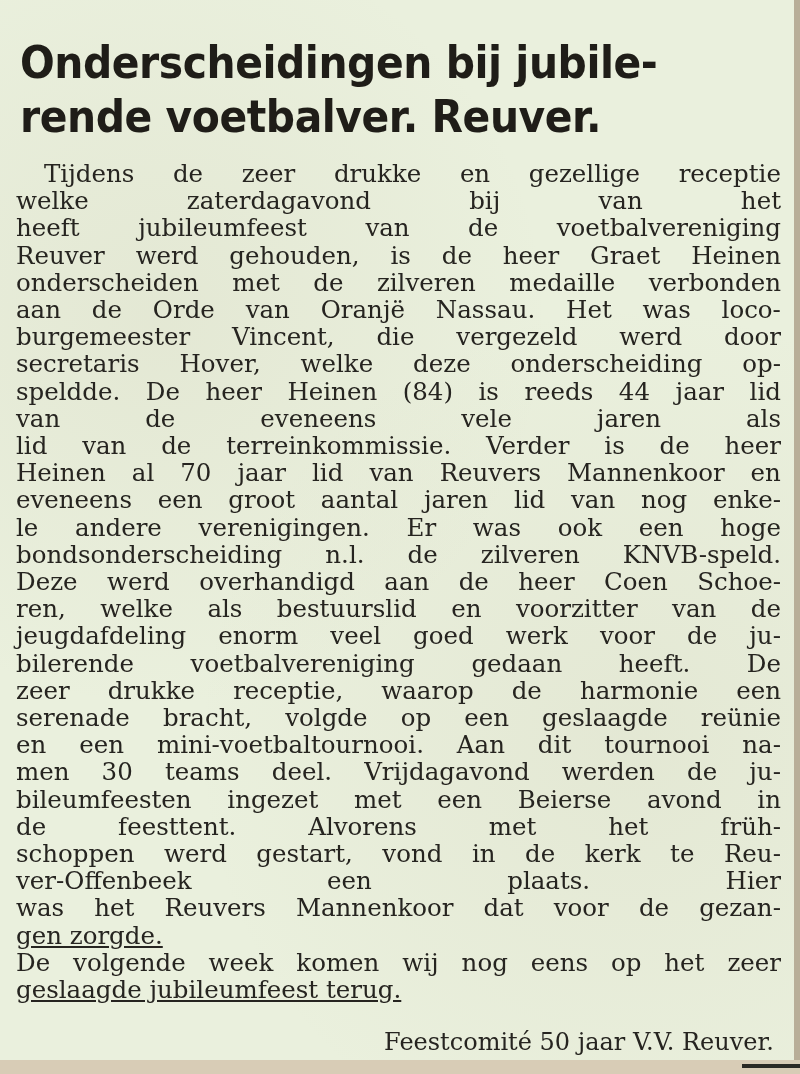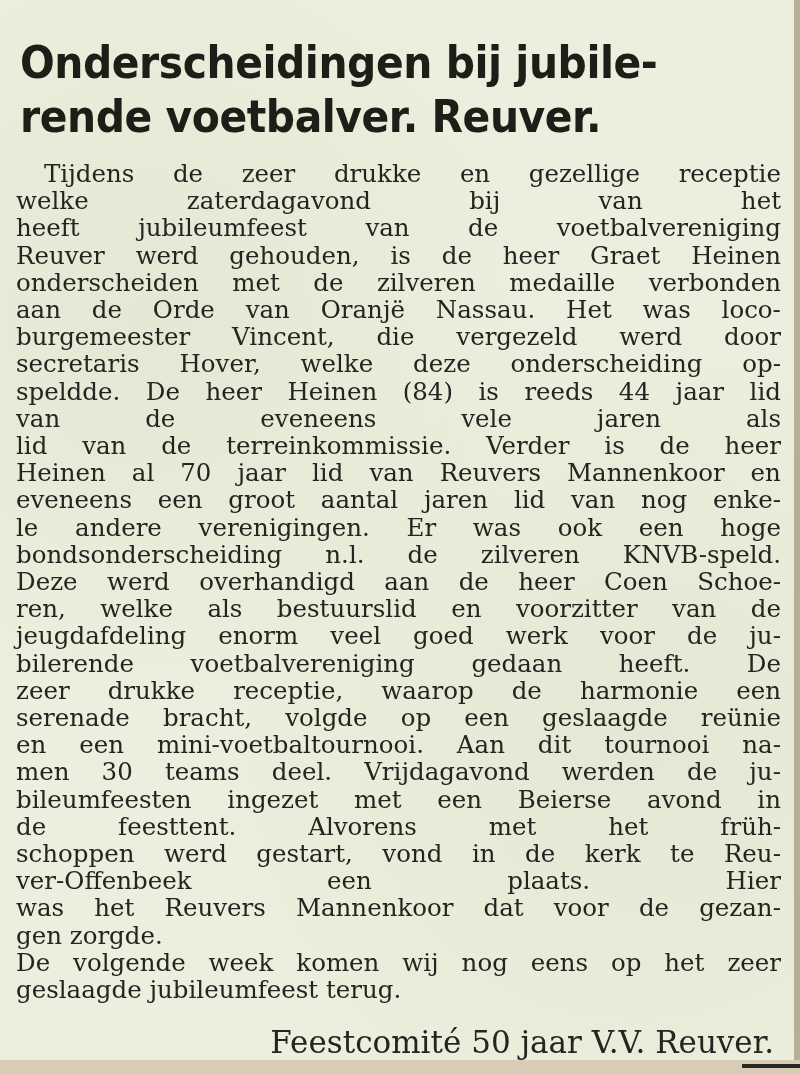--- a/index.html
+++ b/index.html
@@ -34,25 +34,25 @@
     }
     .headline div { white-space: nowrap; transform-origin: left; }
     .headline .l1 { transform: scaleX(0.93); }
     .headline .l2 { transform: scaleX(0.93); }
     .body-text {
       position: absolute; left: 16px; top: 160px; width: 765px;
       font-family: "DejaVu Serif", serif; font-size: 24.5px; line-height: 27.2px;
       color: #262420;
     }
     .body-text .line { white-space: nowrap; display: flex; justify-content: space-between; }
-    .body-text .line.last { justify-content: flex-start; }
+    .body-text .line.last { justify-content: flex-start; text-decoration: underline; }
     .body-text .line.indent { padding-left: 28px; }
     .signature {
       position: absolute; right: 20px; top: 1028px;
-      font-family: "DejaVu Serif", serif; font-size: 31px; line-height: 28px;
+      font-family: "DejaVu Serif", serif; font-size: 24px; line-height: 28px;
       color: #262420; white-space: nowrap; margin-left: 38px;
     }
   </style>
 </head>
 <body>
 
 <div class="clipping">
   <div class="headline">
     <div class="l1">Onderscheidingen bij jubile-</div>
     <div class="l2">rende voetbalver. Reuver.</div>

